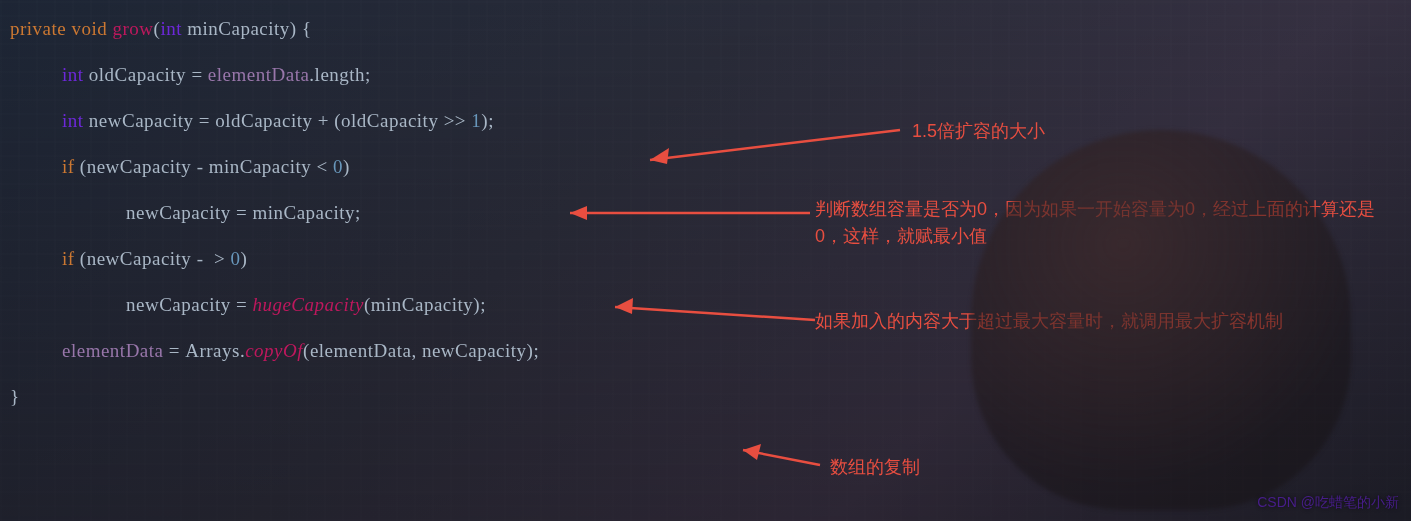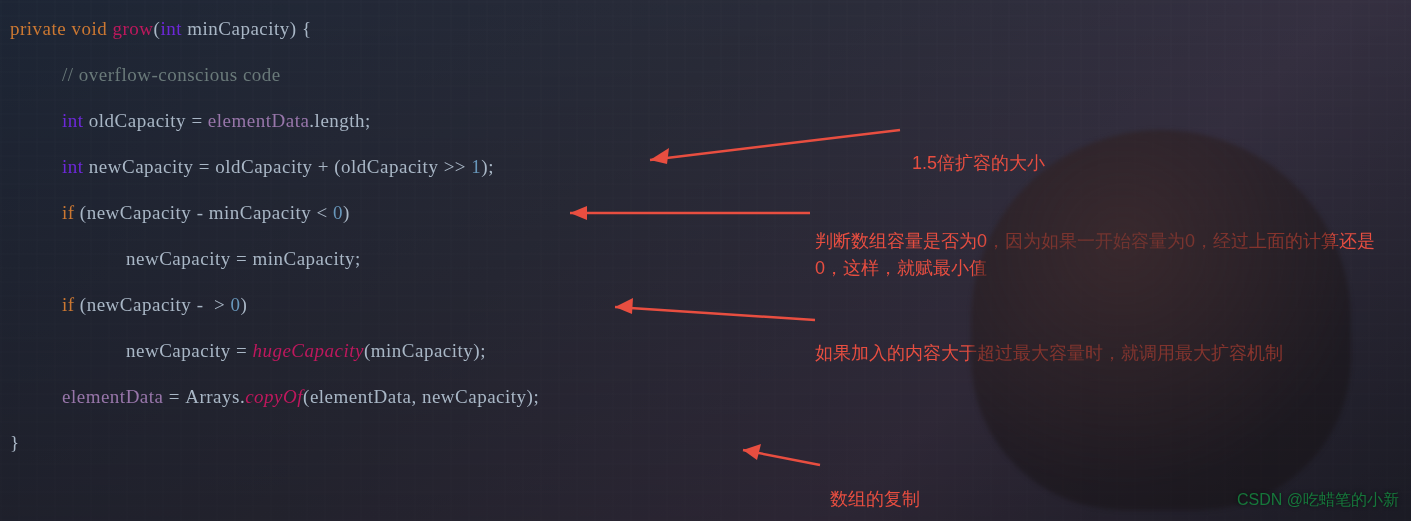--- a/index.html
+++ b/index.html
@@ -58,32 +58,31 @@
   .ident { color: #a9b7c6; }
   .field { color: #9876aa; }
   .ital { font-style: italic; }
   .ann {
     position: absolute;
     color: #e84e40;
     font-family: "Microsoft YaHei", sans-serif;
     font-size: 18px;
     line-height: 1.5;
     white-space: normal;
-    margin-top: 32px;
   }
   svg.arrow { position: absolute; z-index: 3; overflow: visible; }
   .arrow path { stroke: #e84e40; stroke-width: 2.5; fill: none; }
   .arrow polygon { fill: #e84e40; }
   .watermark {
     position: absolute;
     right: 12px;
     bottom: 8px;
-    color: #15803d;
+    color: #4c1d95;
     font-family: sans-serif;
-    font-size: 16px;
+    font-size: 14px;
     z-index: 5;
     opacity: 0.9;
     text-shadow: 0 0 4px rgba(0,0,0,0.8);
   }
 </style>
 </head>
 <body>
 
 <div class="code">
 
@@ -91,23 +90,20 @@
     <span class="kw">private</span><span> </span>
     <span class="kw">void</span><span> </span>
     <span class="fn">grow</span>
     <span class="punc">(</span>
     <span class="type">int</span><span> </span>
     <span class="ident">minCapacity</span>
     <span class="punc">)</span><span> </span>
     <span class="punc">{</span>
   </div>
 
-  <div class="line ind1">
-    <span class="comment">// overflow-conscious code</span>
-  </div>
 
   <div class="line ind1">
     <span class="type">int</span><span> </span>
     <span class="ident">oldCapacity</span><span> </span>
     <span class="op">=</span><span> </span>
     <span class="field">elementData</span>
     <span class="punc">.</span>
     <span class="ident">length</span>
     <span class="punc">;</span>
   </div>

